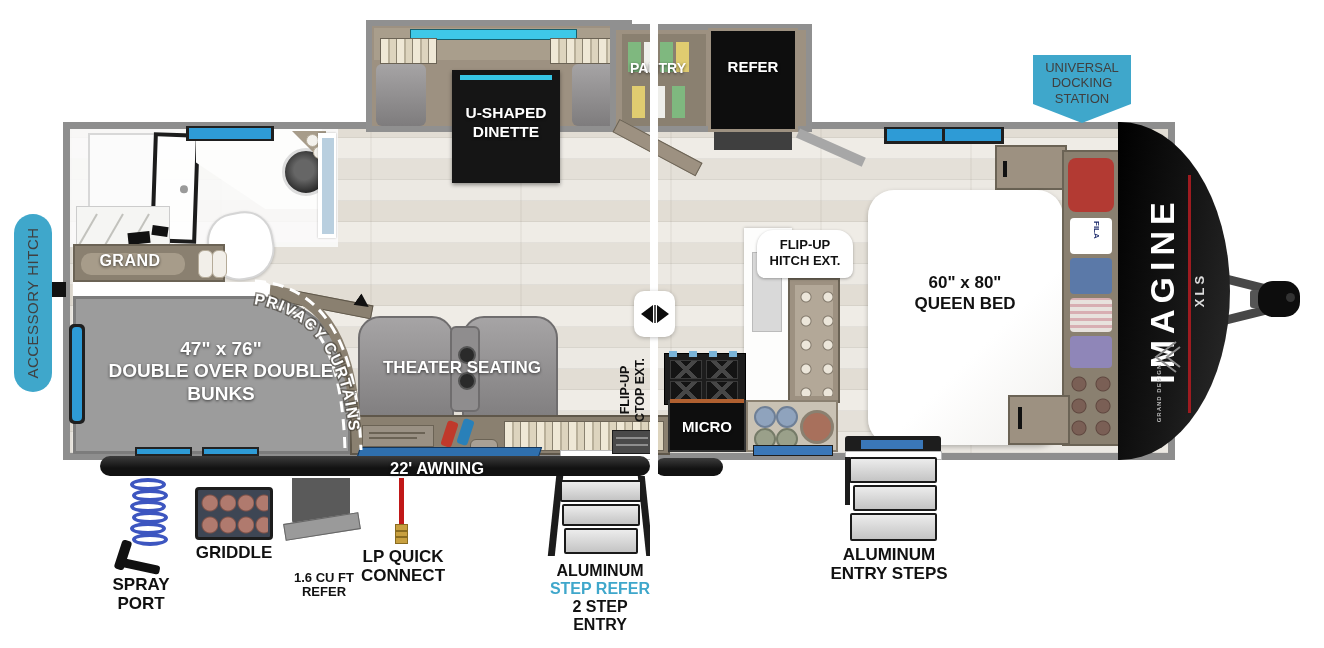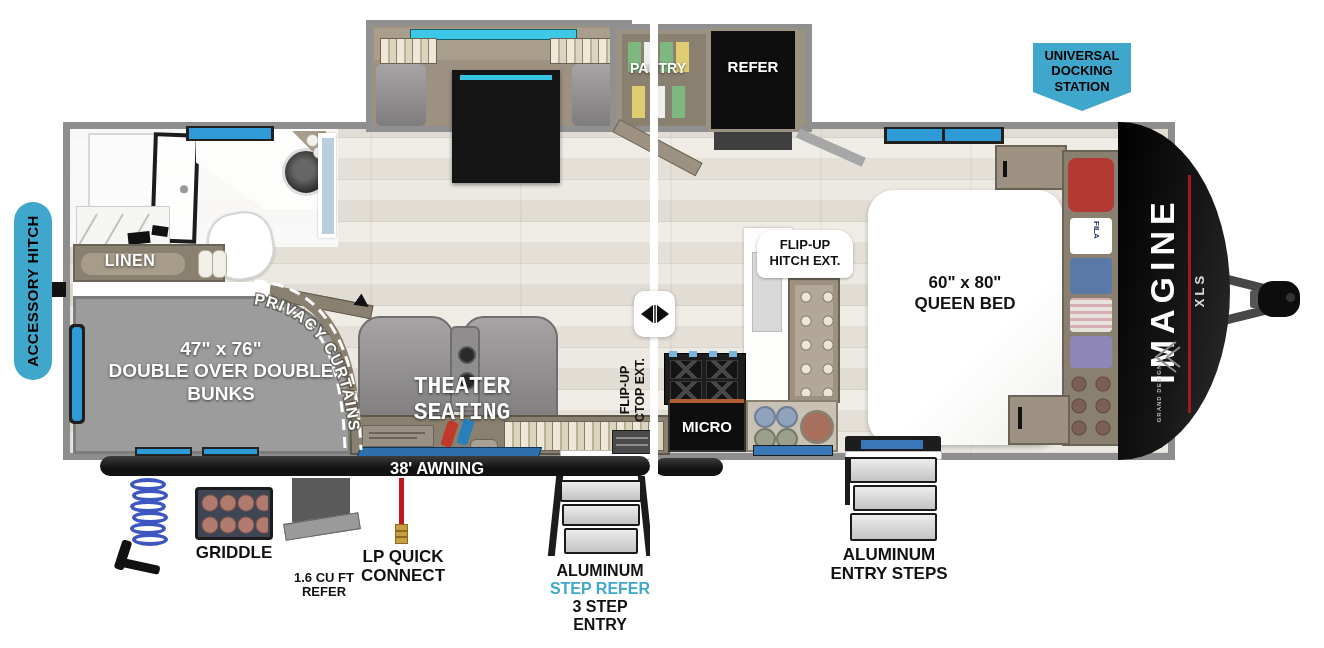--- a/index.html
+++ b/index.html
@@ -23,21 +23,21 @@
   }
   .bath-floor{left:70px;top:129px;width:268px;height:118px;background:rgba(252,252,251,0.85);}
 
   
   .win-frame{background:#1f1f1f;}
   .win-glass{background:#2E9BD6;}
 
   
   .lbl-white{color:#fff;font-weight:bold;text-shadow:0 1px 3px rgba(0,0,0,0.65);}
   .lbl-black{color:#111;font-weight:bold;}
-  .badge{background:#3FA7CB;color:#000000;font-weight:bold;}
+  .badge{background:#3FA7CB;color:#404040;font-weight:normal;margin-top:12px;}
 
   
   .slide-box{border:6px solid #909090;background:#9d9181;}
   .books{background:repeating-linear-gradient(90deg,#efe8d6 0 7px,#b9b09a 7px 9px,#ddd4be 9px 15px,#8a8270 15px 16px);border:1px solid #6b6355;}
   .seat-gray{background:linear-gradient(180deg,#a6a4a5,#7e7c7d);}
 
   
   .burner{width:32px;height:19px;background:#141414;border:1px solid #3a3a3a;box-sizing:border-box;
     background-image:linear-gradient(45deg,transparent 43%,#474747 43% 57%,transparent 57%),
                      linear-gradient(135deg,transparent 43%,#474747 43% 57%,transparent 57%);}
@@ -73,21 +73,21 @@
     <div class="abs" style="left:8px;top:4px;width:2px;height:44px;background:#c2c2bd;transform:rotate(30deg);"></div>
     <div class="abs" style="left:34px;top:4px;width:2px;height:44px;background:#c2c2bd;transform:rotate(30deg);"></div>
     <div class="abs" style="left:60px;top:4px;width:2px;height:44px;background:#c2c2bd;transform:rotate(30deg);"></div>
   </div>
   <div class="abs" style="left:128px;top:232px;width:22px;height:12px;background:#111;transform:rotate(-6deg);"></div>
   <div class="abs" style="left:152px;top:226px;width:16px;height:10px;background:#111;transform:rotate(8deg);"></div>
 
   <div class="abs" style="left:73px;top:244px;width:152px;height:38px;background:#8a8070;border:2px solid #6b6355;box-sizing:border-box;">
     <div class="abs" style="left:6px;top:7px;width:104px;height:22px;background:#a79c8a;border-radius:10px;"></div>
   </div>
-  <div class="abs lbl-white ctr" style="left:80px;top:252px;width:100px;font-size:16px;letter-spacing:0.5px;z-index:4;">LINEN</div>
+  <div class="abs lbl-white ctr" style="left:80px;top:252px;width:100px;font-size:16px;letter-spacing:0.5px;z-index:4;">GRAND</div>
   <div class="abs" style="left:198px;top:250px;width:13px;height:26px;background:#f2efe9;border:1px solid #b5ab99;border-radius:6px;"></div>
   <div class="abs" style="left:212px;top:250px;width:13px;height:26px;background:#f2efe9;border:1px solid #b5ab99;border-radius:6px;"></div>
 
   <div class="abs" style="left:73px;top:282px;width:192px;height:16px;background:#fff;"></div>
   <div class="abs" style="left:264px;top:281px;width:16px;height:18px;background:#fff;clip-path:polygon(0 0,100% 50%,0 100%);"></div>
   <div class="abs" style="left:272px;top:286px;width:100px;height:12px;background:#8a8070;border:1px solid #5f574a;transform:rotate(11deg);transform-origin:left center;"></div>
   <div class="abs" style="left:356px;top:296px;width:14px;height:14px;background:#111;clip-path:polygon(0 0,100% 50%,0 100%);transform:rotate(35deg);"></div>
 
   <div class="abs" style="left:73px;top:296px;width:278px;height:158px;background:#9c9c9c;border:3px solid #7c7c7c;box-sizing:border-box;border-top-right-radius:95px;"></div>
   <div class="abs win-frame" style="left:69px;top:324px;width:16px;height:100px;border-radius:5px;">
@@ -110,21 +110,21 @@
       <textPath href="#curvepath" startOffset="6%">PRIVACY CURTAINS</textPath>
     </text>
   </svg>
 
   <div class="abs seat-gray" style="left:358px;top:316px;width:96px;height:110px;border-radius:22px 22px 6px 6px;border:2px solid #6f6d6e;box-sizing:border-box;"></div>
   <div class="abs seat-gray" style="left:462px;top:316px;width:96px;height:110px;border-radius:22px 22px 6px 6px;border:2px solid #6f6d6e;box-sizing:border-box;"></div>
   <div class="abs" style="left:450px;top:326px;width:30px;height:86px;background:#8f8d8e;border:2px solid #6f6d6e;border-radius:6px;box-sizing:border-box;">
     <div class="abs" style="left:6px;top:18px;width:14px;height:14px;border-radius:50%;background:#2a2a2a;border:2px solid #555;"></div>
     <div class="abs" style="left:6px;top:44px;width:14px;height:14px;border-radius:50%;background:#2a2a2a;border:2px solid #555;"></div>
   </div>
-  <div class="abs lbl-white ctr" style="left:378px;top:374px;width:168px;font-size:23px;z-index:4;font-family:Liberation Mono, monospace;">THEATER SEATING</div>
+  <div class="abs lbl-white ctr" style="left:378px;top:358px;width:168px;font-size:17px;z-index:4;">THEATER SEATING</div>
 
   <div class="abs" style="left:350px;top:415px;width:320px;height:40px;background:#8a8070;border:2px solid #5f574a;box-sizing:border-box;">
     <div class="abs" style="left:10px;top:8px;width:70px;height:20px;background:#9a9184;border:1px solid #6b6355;">
       <div class="abs" style="left:6px;top:6px;width:56px;height:2px;background:#6b6355;"></div>
       <div class="abs" style="left:6px;top:11px;width:48px;height:2px;background:#6b6355;"></div>
     </div>
     <div class="abs" style="left:92px;top:4px;width:11px;height:26px;background:#c0392b;border-radius:3px;transform:rotate(18deg);"></div>
     <div class="abs" style="left:108px;top:2px;width:11px;height:26px;background:#2980b9;border-radius:3px;transform:rotate(18deg);"></div>
     <div class="abs" style="left:118px;top:22px;width:26px;height:12px;background:#a8a095;border-radius:6px;border:1px solid #6b6355;"></div>
     <div class="abs books" style="left:152px;top:4px;width:158px;height:28px;"></div>
@@ -208,20 +208,22 @@
     <div class="abs" style="left:2px;top:2px;width:250px;height:32px;background:#a99e8c;"></div>
     <div class="abs" style="left:38px;top:3px;width:165px;height:9px;background:#3EC8E8;border:1px solid #16606e;"></div>
     <div class="abs books" style="left:8px;top:12px;width:55px;height:24px;"></div>
     <div class="abs books" style="left:178px;top:12px;width:60px;height:24px;"></div>
     <div class="abs seat-gray" style="left:4px;top:38px;width:50px;height:62px;border-radius:6px;"></div>
     <div class="abs seat-gray" style="left:200px;top:38px;width:50px;height:62px;border-radius:6px;"></div>
   </div>
   <div class="abs" style="left:452px;top:70px;width:108px;height:113px;background:#151515;box-shadow:0 2px 4px rgba(0,0,0,0.4);z-index:3;">
     <div class="abs" style="left:8px;top:5px;width:92px;height:5px;background:#35c4e4;"></div>
   </div>
+  <div class="abs ctr preline lbl-white" style="left:452px;top:103px;width:108px;font-size:15.5px;line-height:1.25;z-index:4;">U-SHAPED
+DINETTE</div>
 
   <div class="abs slide-box" style="left:610px;top:24px;width:202px;height:108px;box-sizing:border-box;">
     <div class="abs" style="left:6px;top:4px;width:84px;height:92px;background:#8a8070;">
       <div class="abs" style="left:6px;top:8px;width:13px;height:30px;background:#7fb87f;"></div>
       <div class="abs" style="left:22px;top:8px;width:13px;height:30px;background:#eeeeea;"></div>
       <div class="abs" style="left:38px;top:8px;width:13px;height:30px;background:#7fb87f;"></div>
       <div class="abs" style="left:54px;top:8px;width:13px;height:30px;background:#e0cc70;"></div>
       <div class="abs" style="left:10px;top:52px;width:13px;height:32px;background:#e0cc70;"></div>
       <div class="abs" style="left:30px;top:52px;width:13px;height:32px;background:#eeeeea;"></div>
       <div class="abs" style="left:50px;top:52px;width:13px;height:32px;background:#7fb87f;"></div>
@@ -244,32 +246,34 @@
   <div class="abs ctr" style="left:1012px;top:266px;width:300px;height:48px;line-height:48px;transform:rotate(-90deg);z-index:6;color:#fff;font-weight:bold;font-size:34px;letter-spacing:6px;">IMAGINE</div>
   <div class="abs ctr" style="left:1104px;top:388px;width:110px;height:10px;line-height:10px;transform:rotate(-90deg);z-index:6;color:#bbb;font-weight:bold;font-size:6px;letter-spacing:1px;">GRAND DESIGN</div>
   <div class="abs" style="left:1188px;top:175px;width:3px;height:238px;background:#9e1b20;z-index:6;"></div>
   <div class="abs ctr" style="left:1150px;top:282px;width:100px;height:16px;line-height:16px;transform:rotate(-90deg);z-index:6;color:#ddd;font-weight:bold;font-size:13px;letter-spacing:3px;">XLS</div>
   <svg class="abs" style="left:1146px;top:336px;z-index:6;transform:rotate(-90deg);" width="42" height="42" viewBox="0 0 42 42">
     <path d="M6,30 L21,10 L36,30 M11,34 L21,21 L31,34" fill="none" stroke="#8d8d8d" stroke-width="2"></path>
   </svg>
 
   <div class="abs" style="left:100px;top:456px;width:550px;height:20px;background:linear-gradient(180deg,#3c3c3c,#121212 60%);border-radius:10px;z-index:4;"></div>
   <div class="abs" style="left:655px;top:458px;width:68px;height:18px;background:linear-gradient(180deg,#3c3c3c,#121212 60%);border-radius:9px;z-index:4;"></div>
-  <div class="abs lbl-white" style="left:390px;top:459px;width:110px;font-size:16.5px;z-index:5;">38' AWNING</div>
+  <div class="abs lbl-white" style="left:390px;top:459px;width:110px;font-size:16.5px;z-index:5;">22' AWNING</div>
 
   <div class="abs" style="left:130px;top:478px;width:40px;height:70px;">
     <div class="abs" style="left:0;top:0px;width:36px;height:13px;border:4px solid #3d56c0;border-radius:50%;box-sizing:border-box;"></div>
     <div class="abs" style="left:2px;top:11px;width:36px;height:13px;border:4px solid #3d56c0;border-radius:50%;box-sizing:border-box;"></div>
     <div class="abs" style="left:0;top:22px;width:36px;height:13px;border:4px solid #3d56c0;border-radius:50%;box-sizing:border-box;"></div>
     <div class="abs" style="left:2px;top:33px;width:36px;height:13px;border:4px solid #3d56c0;border-radius:50%;box-sizing:border-box;"></div>
     <div class="abs" style="left:0;top:44px;width:36px;height:13px;border:4px solid #3d56c0;border-radius:50%;box-sizing:border-box;"></div>
     <div class="abs" style="left:2px;top:55px;width:36px;height:13px;border:4px solid #3d56c0;border-radius:50%;box-sizing:border-box;"></div>
   </div>
   <div class="abs" style="left:118px;top:540px;width:10px;height:30px;background:#111;transform:rotate(18deg);border-radius:3px;"></div>
   <div class="abs" style="left:122px;top:562px;width:38px;height:9px;background:#111;transform:rotate(12deg);border-radius:3px;"></div>
+  <div class="abs ctr preline lbl-black" style="left:94px;top:576px;width:94px;font-size:17px;line-height:1.1;">SPRAY
+PORT</div>
 
   <div class="abs" style="left:195px;top:487px;width:78px;height:53px;background:#3e4654;border:3px solid #1c1c1c;border-radius:4px;box-sizing:border-box;">
     <div class="abs dotgrid" style="left:2px;top:2px;width:68px;height:43px;background-image:radial-gradient(circle at 10px 11px,#b07a6e 7px,#7d5148 8px,transparent 9px);background-size:18px 22px;"></div>
   </div>
   <div class="abs ctr lbl-black" style="left:188px;top:543px;width:92px;font-size:17px;">GRIDDLE</div>
 
   <div class="abs" style="left:292px;top:478px;width:58px;height:46px;background:#5a5a5a;border-radius:0 0 4px 4px;"></div>
   <div class="abs" style="left:284px;top:518px;width:74px;height:15px;background:#9a9a9a;border:1px solid #666;transform:rotate(-9deg);"></div>
   <div class="abs ctr preline lbl-black" style="left:281px;top:571px;width:86px;font-size:13px;line-height:1.1;">1.6 CU FT
 REFER</div>
@@ -285,21 +289,21 @@
   <div class="abs" style="left:550px;top:474px;width:104px;height:86px;">
     <div class="abs" style="left:2px;top:2px;width:7px;height:80px;background:#1c1c1c;transform:skewX(-6deg);"></div>
     <div class="abs" style="left:92px;top:2px;width:7px;height:80px;background:#1c1c1c;transform:skewX(6deg);"></div>
     <div class="step-bar abs" style="left:10px;top:6px;width:82px;height:22px;"></div>
     <div class="step-bar abs" style="left:12px;top:30px;width:78px;height:22px;"></div>
     <div class="step-bar abs" style="left:14px;top:54px;width:74px;height:26px;"></div>
   </div>
   <div class="abs ctr" style="left:548px;top:562px;width:104px;font-size:16px;font-weight:bold;line-height:1.12;">
     <div style="color:#111;">ALUMINUM</div>
     <div style="color:#3FA7CB;">STEP REFER</div>
-    <div style="color:#111;">3 STEP ENTRY</div>
+    <div style="color:#111;">2 STEP ENTRY</div>
   </div>
 
   <div class="abs" style="left:845px;top:455px;width:96px;height:88px;">
     <div class="abs" style="left:0px;top:2px;width:5px;height:48px;background:#1c1c1c;"></div>
     <div class="step-bar abs" style="left:4px;top:2px;width:88px;height:26px;"></div>
     <div class="step-bar abs" style="left:8px;top:30px;width:84px;height:26px;"></div>
     <div class="step-bar abs" style="left:5px;top:58px;width:87px;height:28px;"></div>
   </div>
   <div class="abs ctr preline lbl-black" style="left:828px;top:546px;width:122px;font-size:17px;line-height:1.1;">ALUMINUM
 ENTRY STEPS</div>

